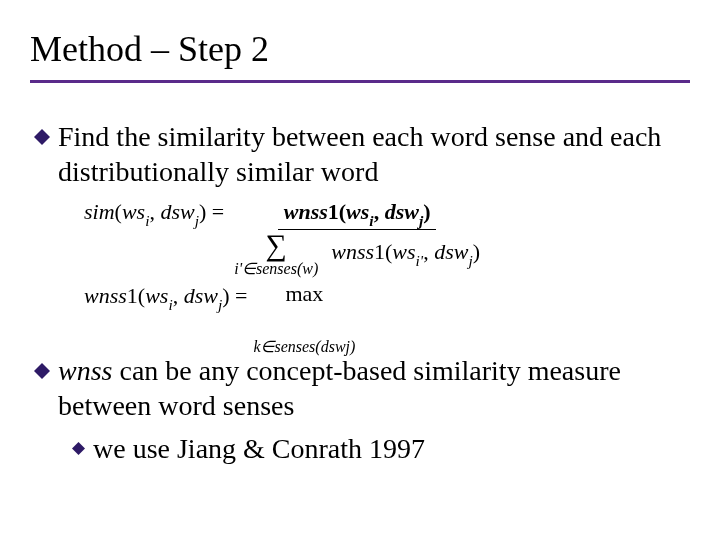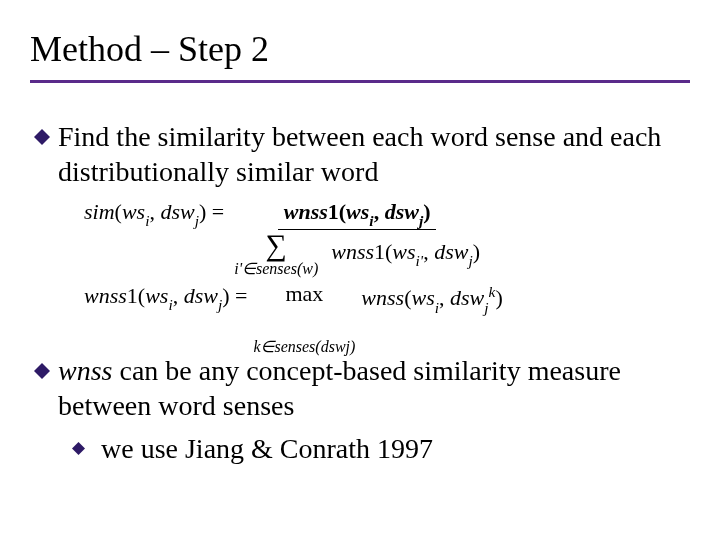--- a/index.html
+++ b/index.html
@@ -43,21 +43,20 @@
     width: 13px;
     height: 13px;
     margin-top: 11px;
     margin-right: 8px;
   }
   .bullet-text {
     flex: 1 1 auto;
   }
   .sub {
     margin-left: 38px;
-    gap: 8px;
   }
   .italic { font-style: italic; }
   .equations {
     margin: 10px 0 22px 50px;
   }
   .eq-block {
     font-size: 22px;
     font-style: italic;
     font-family: "Times New Roman", Times, serif;
     margin-bottom: 14px;
@@ -141,23 +140,20 @@
       </div>
 
       <div class="eq-block" style="height:48px;">
         <span class="lhs">
           <span>wnss</span><span class="roman">1</span><span class="roman">(</span><span>ws</span><span class="subsc">i</span><span class="roman">, </span><span>dsw</span><span class="subsc">j</span><span class="roman">) = </span>
         </span>
         <span class="maxop">
           <span class="op">max</span>
           <span class="lim">k∈senses(dswj)</span>
         </span>
-        <span class="rhs">
-          <span>wnss</span><span class="roman">(</span><span>ws</span><span class="subsc">i</span><span class="roman">, </span><span>dsw</span><span class="subsc">j</span><span class="supsc">k</span><span class="roman">)</span>
-        </span>
       </div>
 
     </div>
 
     <div class="bullet-row">
       <svg class="bullet-icon" viewBox="0 0 16 16">
         <polygon points="8,0 16,8 8,16 0,8" fill="#2e1a66"></polygon>
       </svg>
       <div class="bullet-text">
         <span class="italic">wnss</span><span> can be any concept-based similarity measure between word senses</span>

